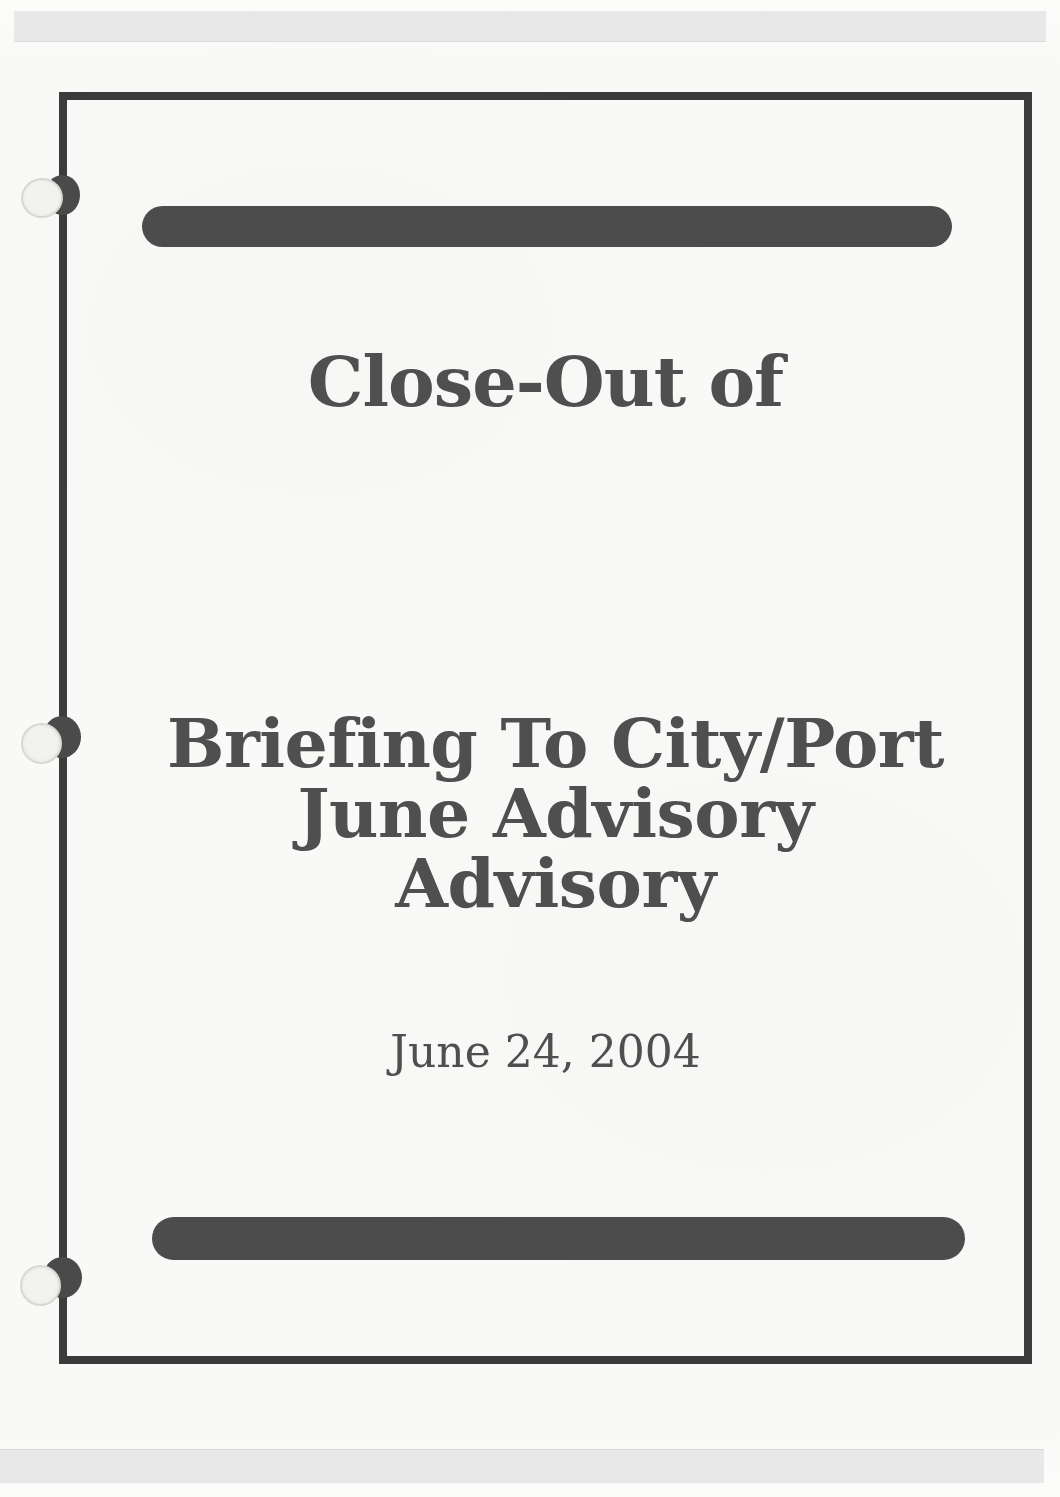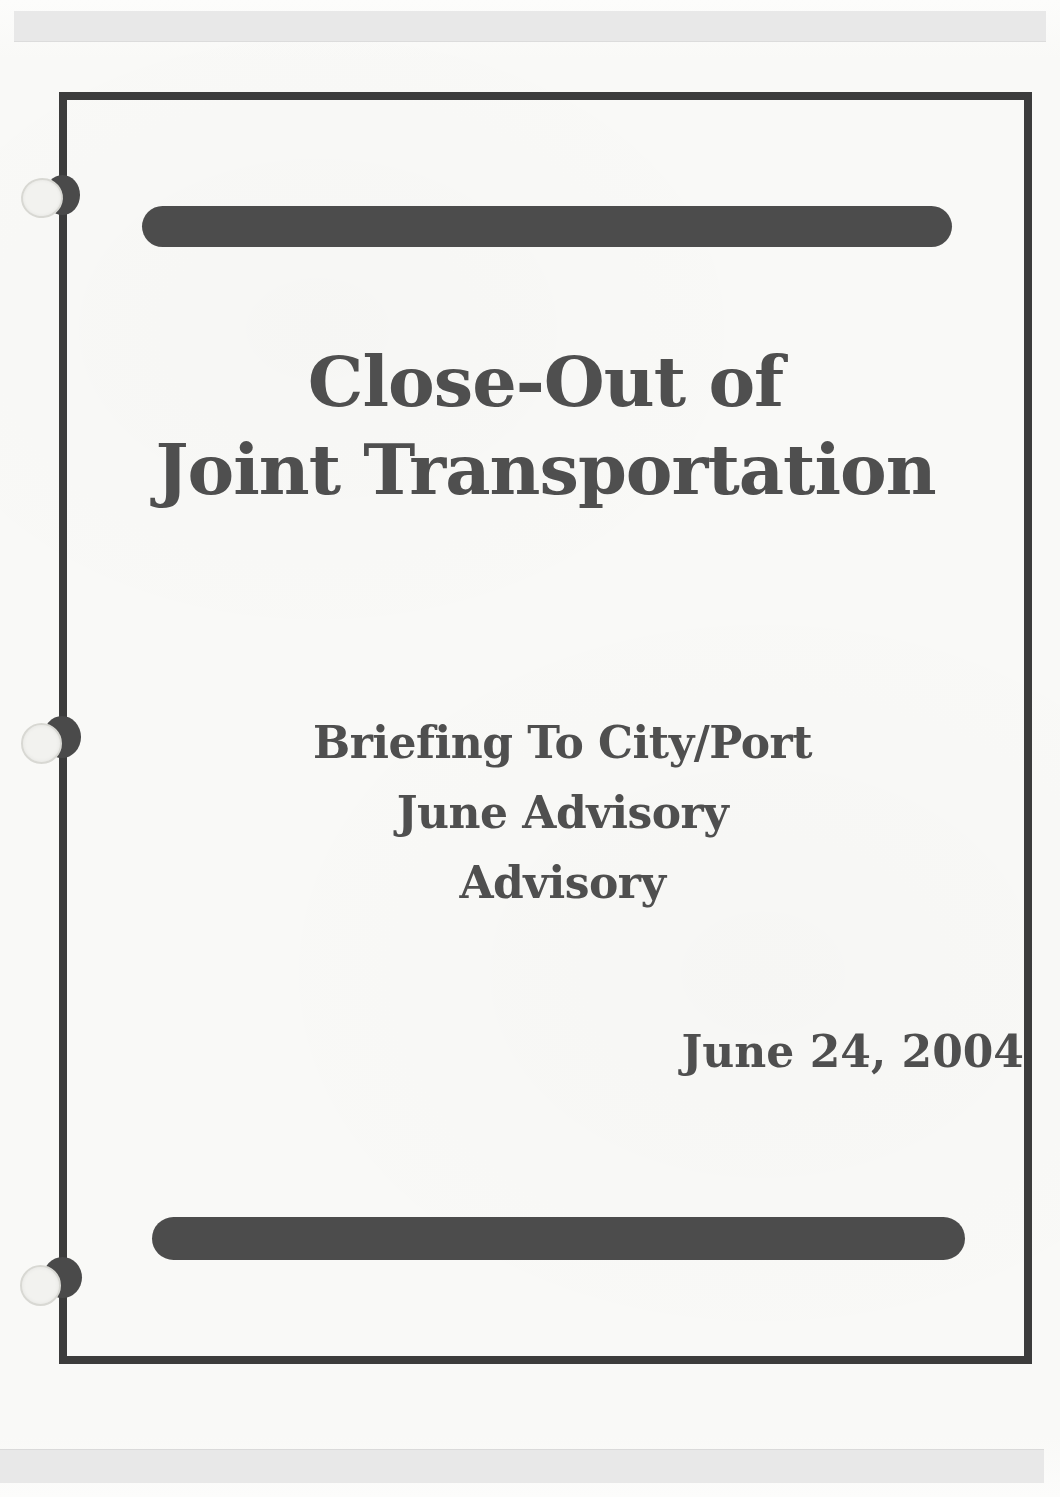--- a/index.html
+++ b/index.html
@@ -87,33 +87,32 @@
   .title {
     position: absolute;
     left: 0; top: 338px; width: 100%;
     font-size: 70px;
     font-weight: 600;
     line-height: 88px;
     letter-spacing: -1px;
   }
   .subtitle {
     position: absolute;
-    left: 17px; top: 708px; width: 100%;
-    font-size: 44px;
+    left: 10px; top: 708px; width: 100%;
+    font-size: 68px;
     font-weight: 600;
     line-height: 70px;
     letter-spacing: -0.5px;
   }
   .date {
     position: absolute;
     left: 0; top: 1022px; width: 100%;
     font-size: 44px;
-    font-weight: 700;
+    font-weight: 400;
     line-height: 60px;
-    text-align: right;
   }
 </style>
 </head>
 <body>
 
 <div class="scan">
 
   <div class="band band-top"></div>
   <div class="band band-bottom"></div>
 
@@ -131,21 +130,20 @@
     <span class="hole-paper"></span>
   </div>
   <div class="hole hole-3">
     <span class="hole-shadow"></span>
     <span class="hole-paper"></span>
   </div>
 
   <div class="content">
     <h1 class="title">
       <span class="line">Close-Out of</span>
-      <span class="line">Joint Transportation</span>
     </h1>
     <h2 class="subtitle">
       <span class="line">Briefing To City/Port</span>
       <span class="line">June Advisory</span>
       <span class="line">Advisory</span>
     </h2>
     <div class="date">June 24, 2004</div>
   </div>
 
 </div>

